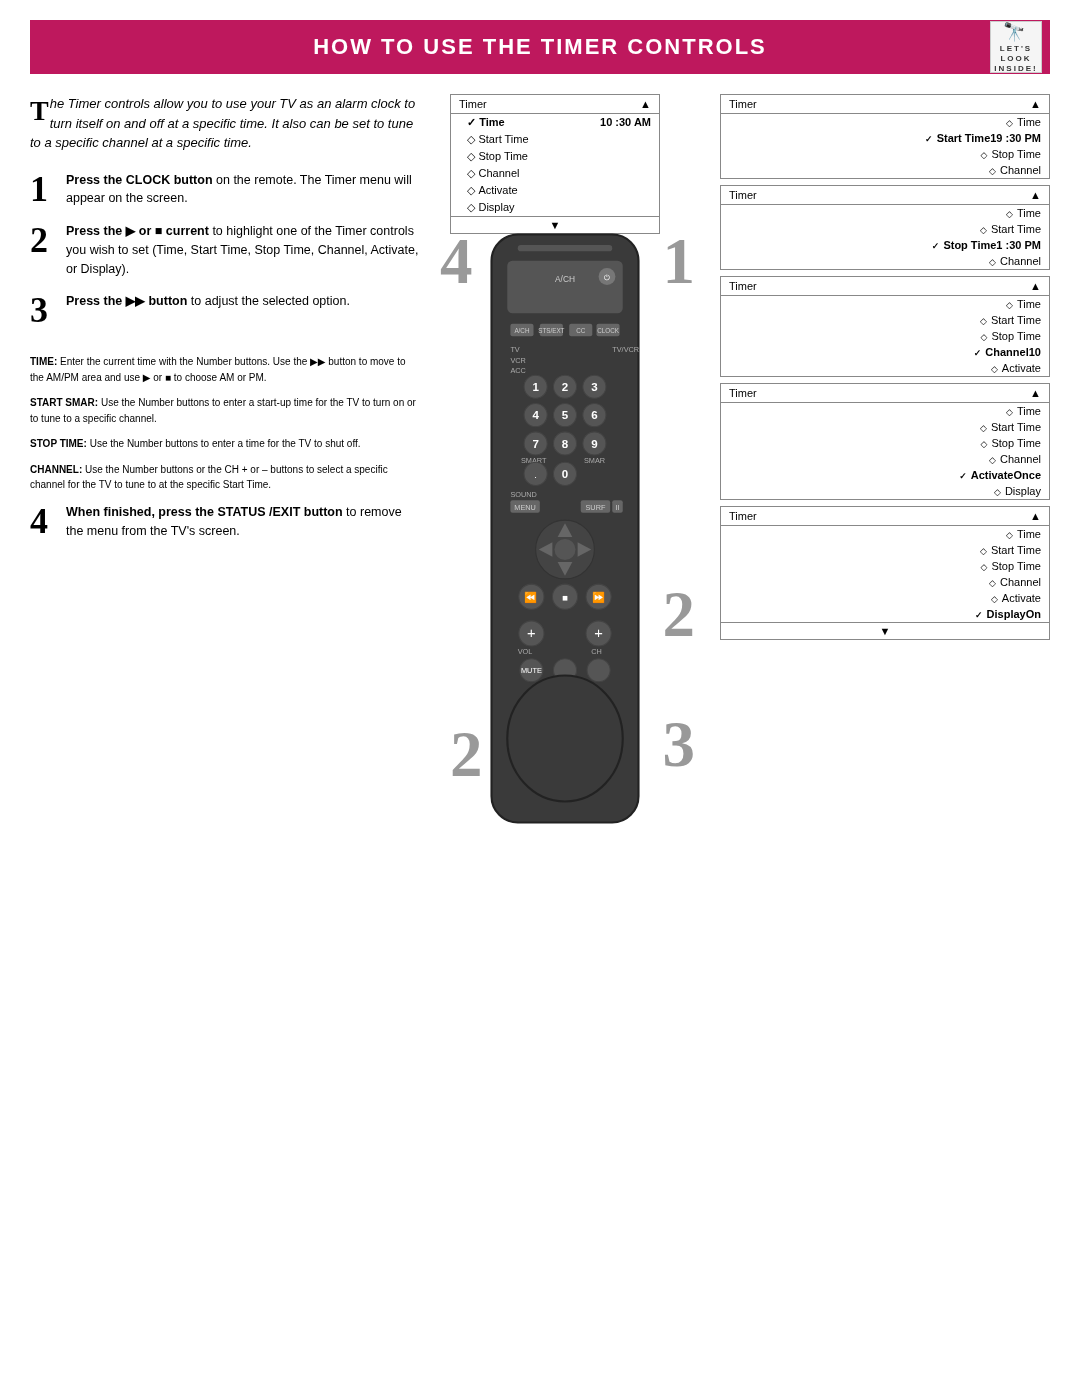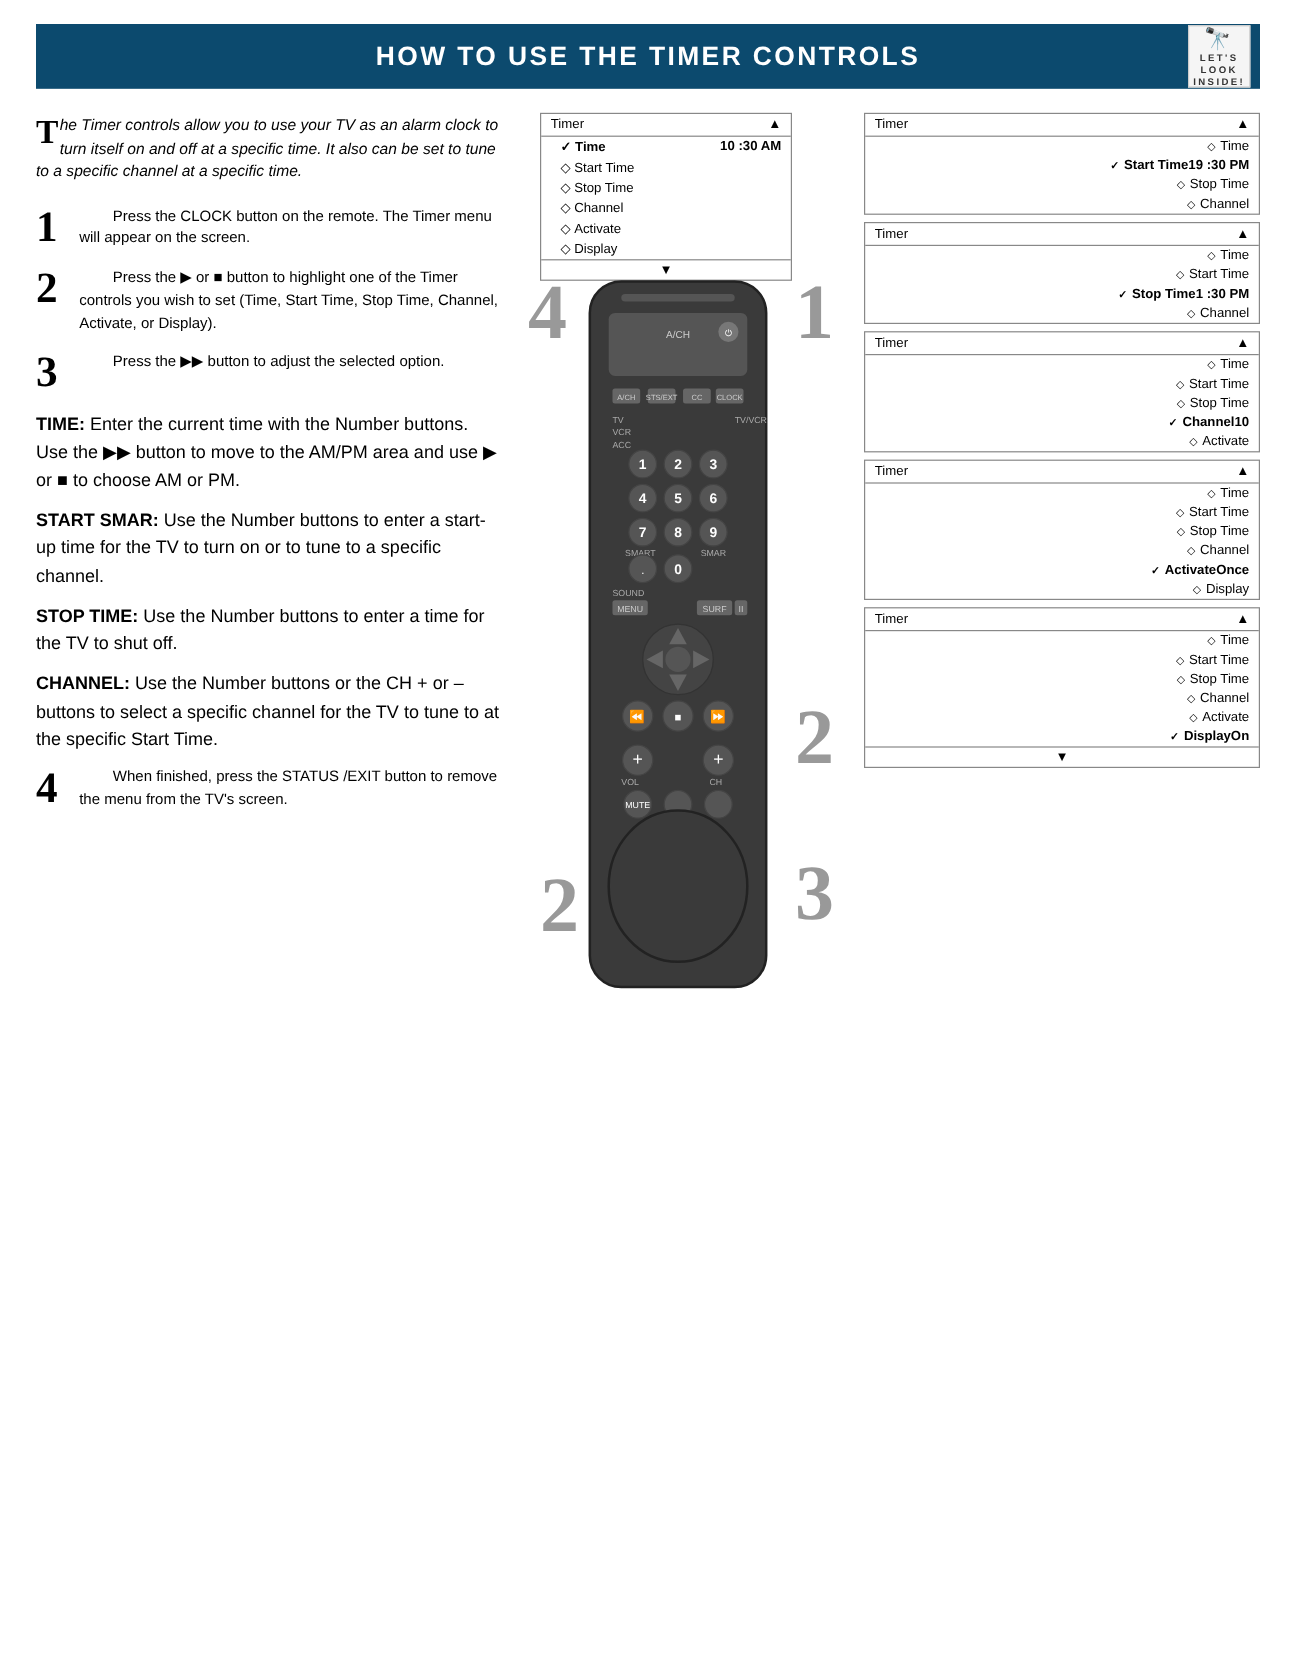--- a/index.html
+++ b/index.html
@@ -7,21 +7,21 @@
       background: #fff;
       font-family: Arial, sans-serif;
       width: 1080px;
       min-height: 1397px;
       position: relative;
       overflow-x: hidden;
     }
 
     
     .page-header {
-      background: #0c4a6e;
+      background: #be185d;
       color: #fff;
       text-align: center;
       padding: 14px 20px;
       font-size: 22px;
       font-weight: bold;
       letter-spacing: 2px;
       text-transform: uppercase;
       position: relative;
       margin: 20px 30px 0 30px;
     }
@@ -85,27 +85,26 @@
       line-height: 1;
       margin-right: 10px;
       flex-shrink: 0;
       width: 26px;
     }
     .step-content {
       font-size: 12.5px;
       line-height: 1.5;
     }
     .step-content strong {
-      font-weight: normal;
-      margin-left: 28px;
+      font-weight: bold;
     }
 
     .body-text-section {
-      margin-top: 14px;
-      font-size: 15px;
+      margin-top: 26px;
+      font-size: 10px;
       line-height: 1.55;
     }
     .body-text-section p {
       margin-bottom: 10px;
     }
     .body-text-section strong {
       font-weight: bold;
     }
 
     
@@ -289,21 +288,21 @@
     <div class="step-container">
       <span class="step-number">1</span>
       <div class="step-content">
         <strong>Press the CLOCK button</strong> on the remote. The Timer menu will appear on the screen.
       </div>
     </div>
 
     <div class="step-container">
       <span class="step-number">2</span>
       <div class="step-content">
-        <strong>Press the ▶ or ■ button</strong> to highlight one of the Timer controls you wish to set (Time, Start Time, Stop Time, Channel, Activate, or Display).
+        <strong>Press the ▶ or ■ current</strong> to highlight one of the Timer controls you wish to set (Time, Start Time, Stop Time, Channel, Activate, or Display).
       </div>
     </div>
 
     <div class="step-container">
       <span class="step-number">3</span>
       <div class="step-content">
         <strong>Press the ▶▶ button</strong> to adjust the selected option.
       </div>
     </div>
 

